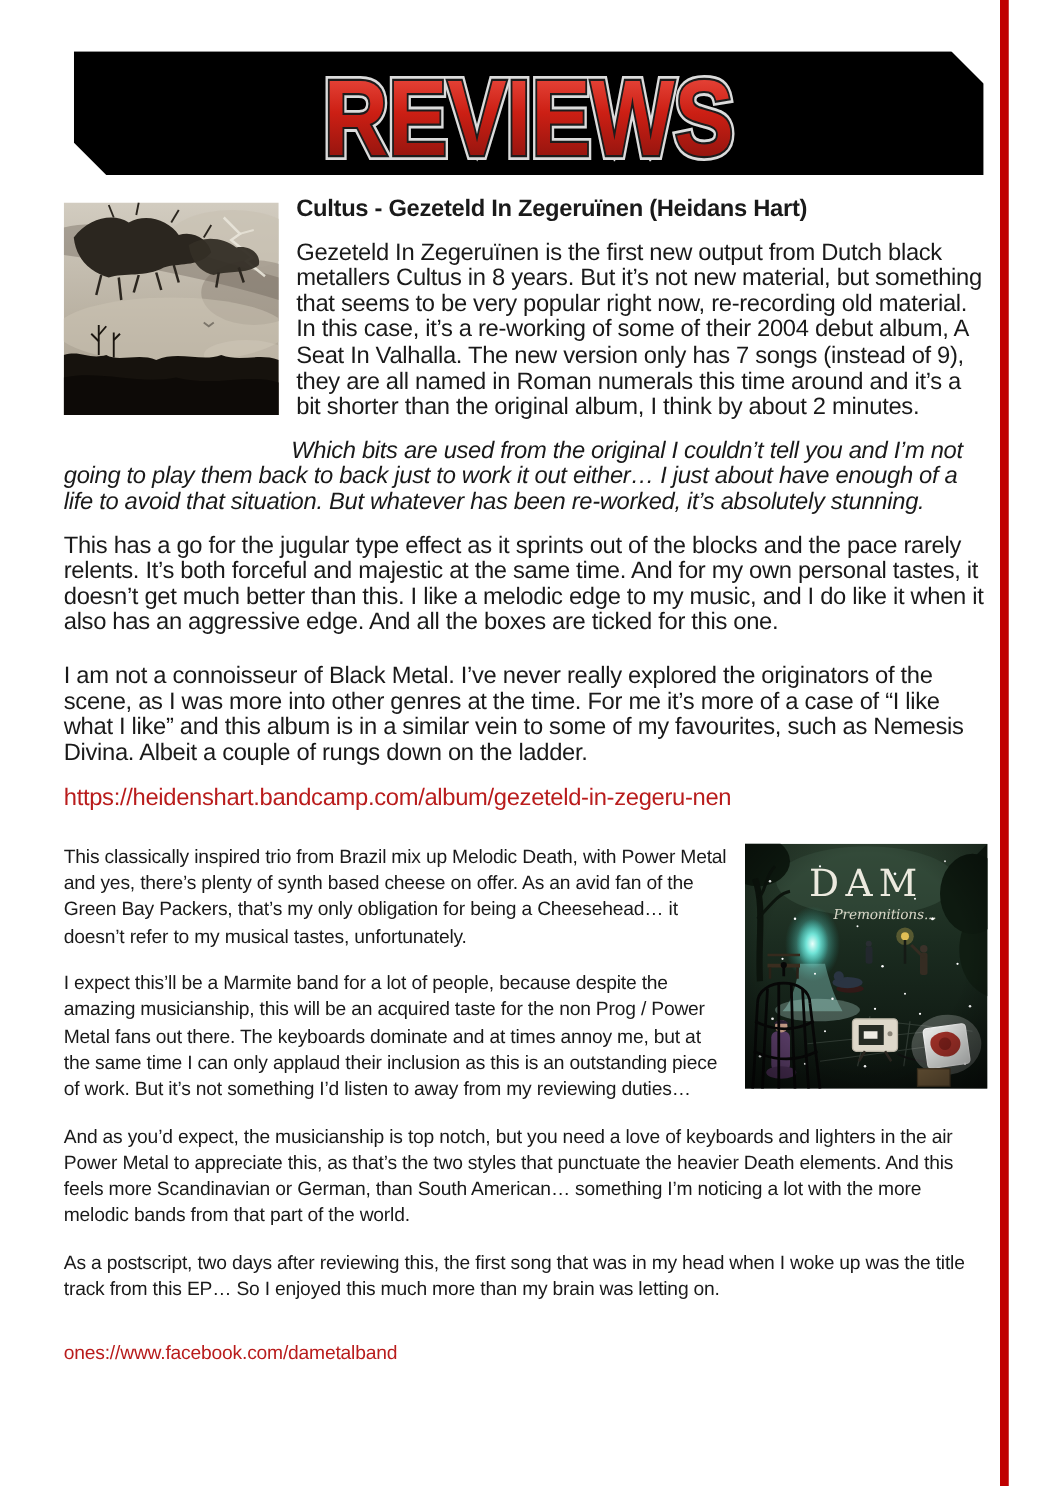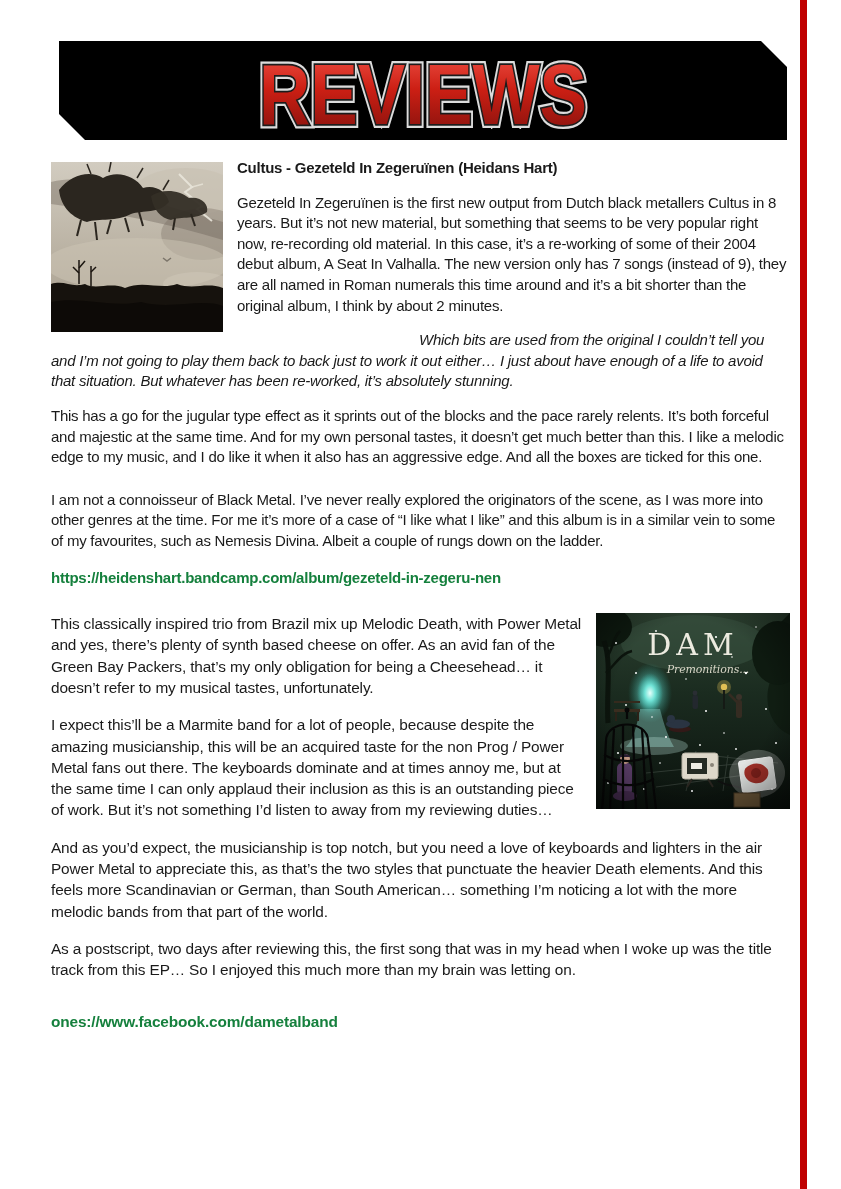--- a/index.html
+++ b/index.html
@@ -3,28 +3,28 @@
 <meta charset="utf-8">
 <style>
   html,body{margin:0;padding:0;}
   body{width:841px;height:1189px;background:#ffffff;position:relative;overflow:hidden;
        font-family:"Liberation Sans",sans-serif;color:#1a1a1a;}
   .red-stripe{position:absolute;left:800px;top:0;width:7px;height:1189px;background:#c00000;}
   .banner{position:absolute;left:59px;top:41px;width:728px;height:99px;background:#000;
           clip-path:polygon(0 0, calc(100% - 26px) 0, 100% 26px, 100% 100%, 26px 100%, 0 calc(100% - 26px));
           display:flex;align-items:center;justify-content:center;}
   .content{position:absolute;left:51px;top:158px;width:739px;}
-  .r1{font-size:15px;line-height:20.6px;letter-spacing:-0.25px;}
+  .r1{font-size:19px;line-height:20.6px;letter-spacing:-0.25px;}
   .r2{font-size:15.4px;line-height:21.3px;letter-spacing:-0.15px;}
   .content p{margin:0 0 14px 0;}
   .review2 p{margin:0 0 16px 0;}
   .review-title{font-weight:bold;margin:0;}
   .indent-first{text-indent:182px;font-style:italic;}
   .extra-top{margin-top:22px !important;}
-  .review-link{font-weight:bold;color:#15803d;text-decoration:none;display:inline-block;}
+  .review-link{font-weight:normal;color:#b91c1c;text-decoration:none;display:inline-block;}
   .review2{margin-top:25px;}
   .link2{margin-top:28px;}
   .art-left{float:left;width:172px;height:170px;margin:4px 14px 2px 0;display:block;}
   .art-right{float:right;width:194px;height:196px;margin:0 0 10px 12px;display:block;}
   .clearfix::after{content:"";display:block;clear:both;}
   svg text{user-select:none;}
 </style>
 </head>
 <body>
 

